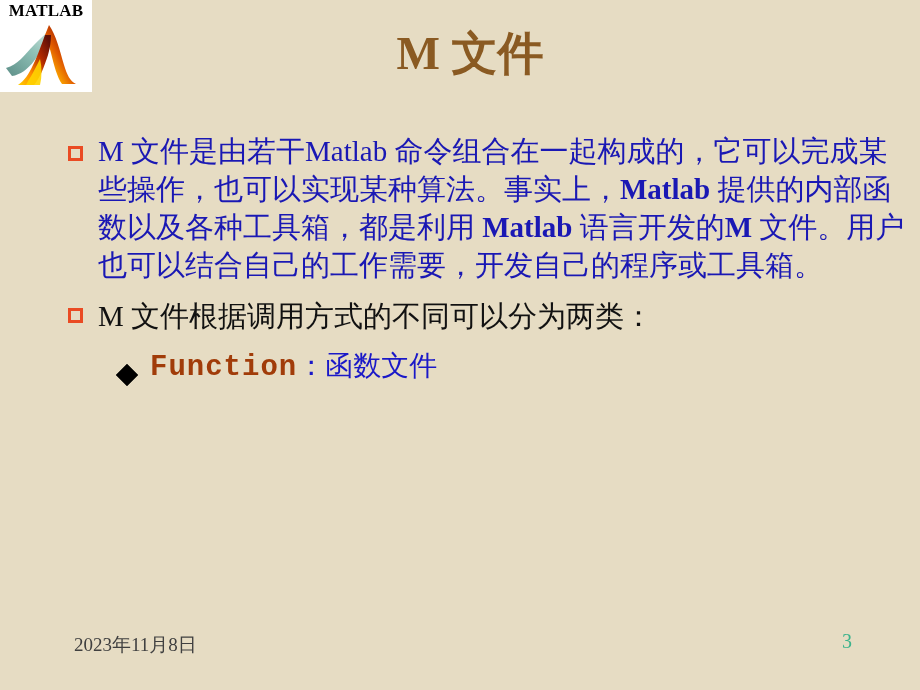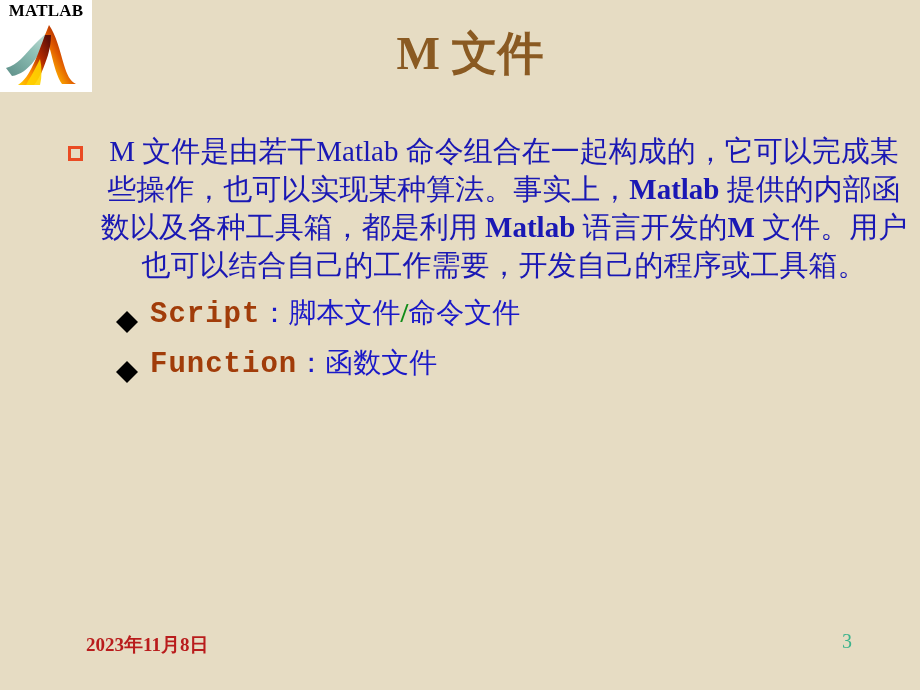--- a/index.html
+++ b/index.html
@@ -105,21 +105,20 @@
 
   
   #para-block { margin-top: 10px; margin-bottom: 2px; }
   #para-block .sq-bullet { top: 14px; }
   #para-block .para-text {
     font-family: "Liberation Serif", serif;
     font-size: 29px;
     line-height: 38px;
     color: #1a18b4;
     letter-spacing: 0px;
-    text-align: center;
   }
   #para-block .para-text .bold-serif {
     font-weight: bold;
   }
 
   
   #line4 { margin-top: 12px; }
   #line4 .row-text { font-family: "Liberation Serif", serif; color: #111; }
 
   
@@ -167,27 +166,26 @@
   }
   .slash-green {
     color: #108c18;
     font-weight: bold;
     font-size: 28px;
   }
 
   
   #footer-date {
     position: absolute;
-    left: 86px;
+    left: 74px;
     top: 632px;
     font-family: "Liberation Serif", serif;
     font-size: 19px;
-    color: #b91c1c;
-    white-space: nowrap;
-    font-weight: bold;
+    color: #404040;
+    white-space: nowrap;
   }
   #footer-page {
     position: absolute;
     left: 832px;
     top: 630px;
     width: 30px;
     text-align: center;
     font-family: "Liberation Serif", serif;
     font-size: 20px;
     color: #3cb48c;
@@ -230,24 +228,27 @@
 
 <div id="content">
 
 
 
   <div class="bullet-row" id="para-block">
     <span class="sq-bullet"></span>
     <div class="para-text"><span> M 文件是由若干</span><span>Matlab</span><span> 命令组合在一起构成的，它可以</span><span>完成某些操作，也可以实现某种算法。事实上，</span><span class="bold-serif">Matlab</span><span> 提供</span><span>的内部函数以及各种工具箱，都是利用 </span><span class="bold-serif">Matlab</span><span> 语言开发的</span><span class="bold-serif">M</span><span> 文件。用户也可以结合自己的工作需要，开发自己的程序</span><span>或工具箱。</span></div>
   </div>
 
+  <div class="bullet-row" id="line4">
+    <span class="sq-bullet"></span>
+    <div class="row-text">M 文件根据调用方式的不同可以分为两类：</div>
+  </div>
 
   <div class="sub-row">
     <span class="diamond"></span>
-    <div class="sub-text"><span class="kw">Script</span><span class="cn-blue">：</span><span class="cn-blue">脚本文件</span><span class="slash-green">/</span><span class="cn-blue">命令文件</span></div>
   </div>
 
   <div class="sub-row">
     <span class="diamond"></span>
     <div class="sub-text"><span class="kw">Function</span><span class="cn-blue">：</span><span class="cn-blue">函数文件</span></div>
   </div>
 
 </div>
 
 <div id="footer-date">2023年11月8日</div>

